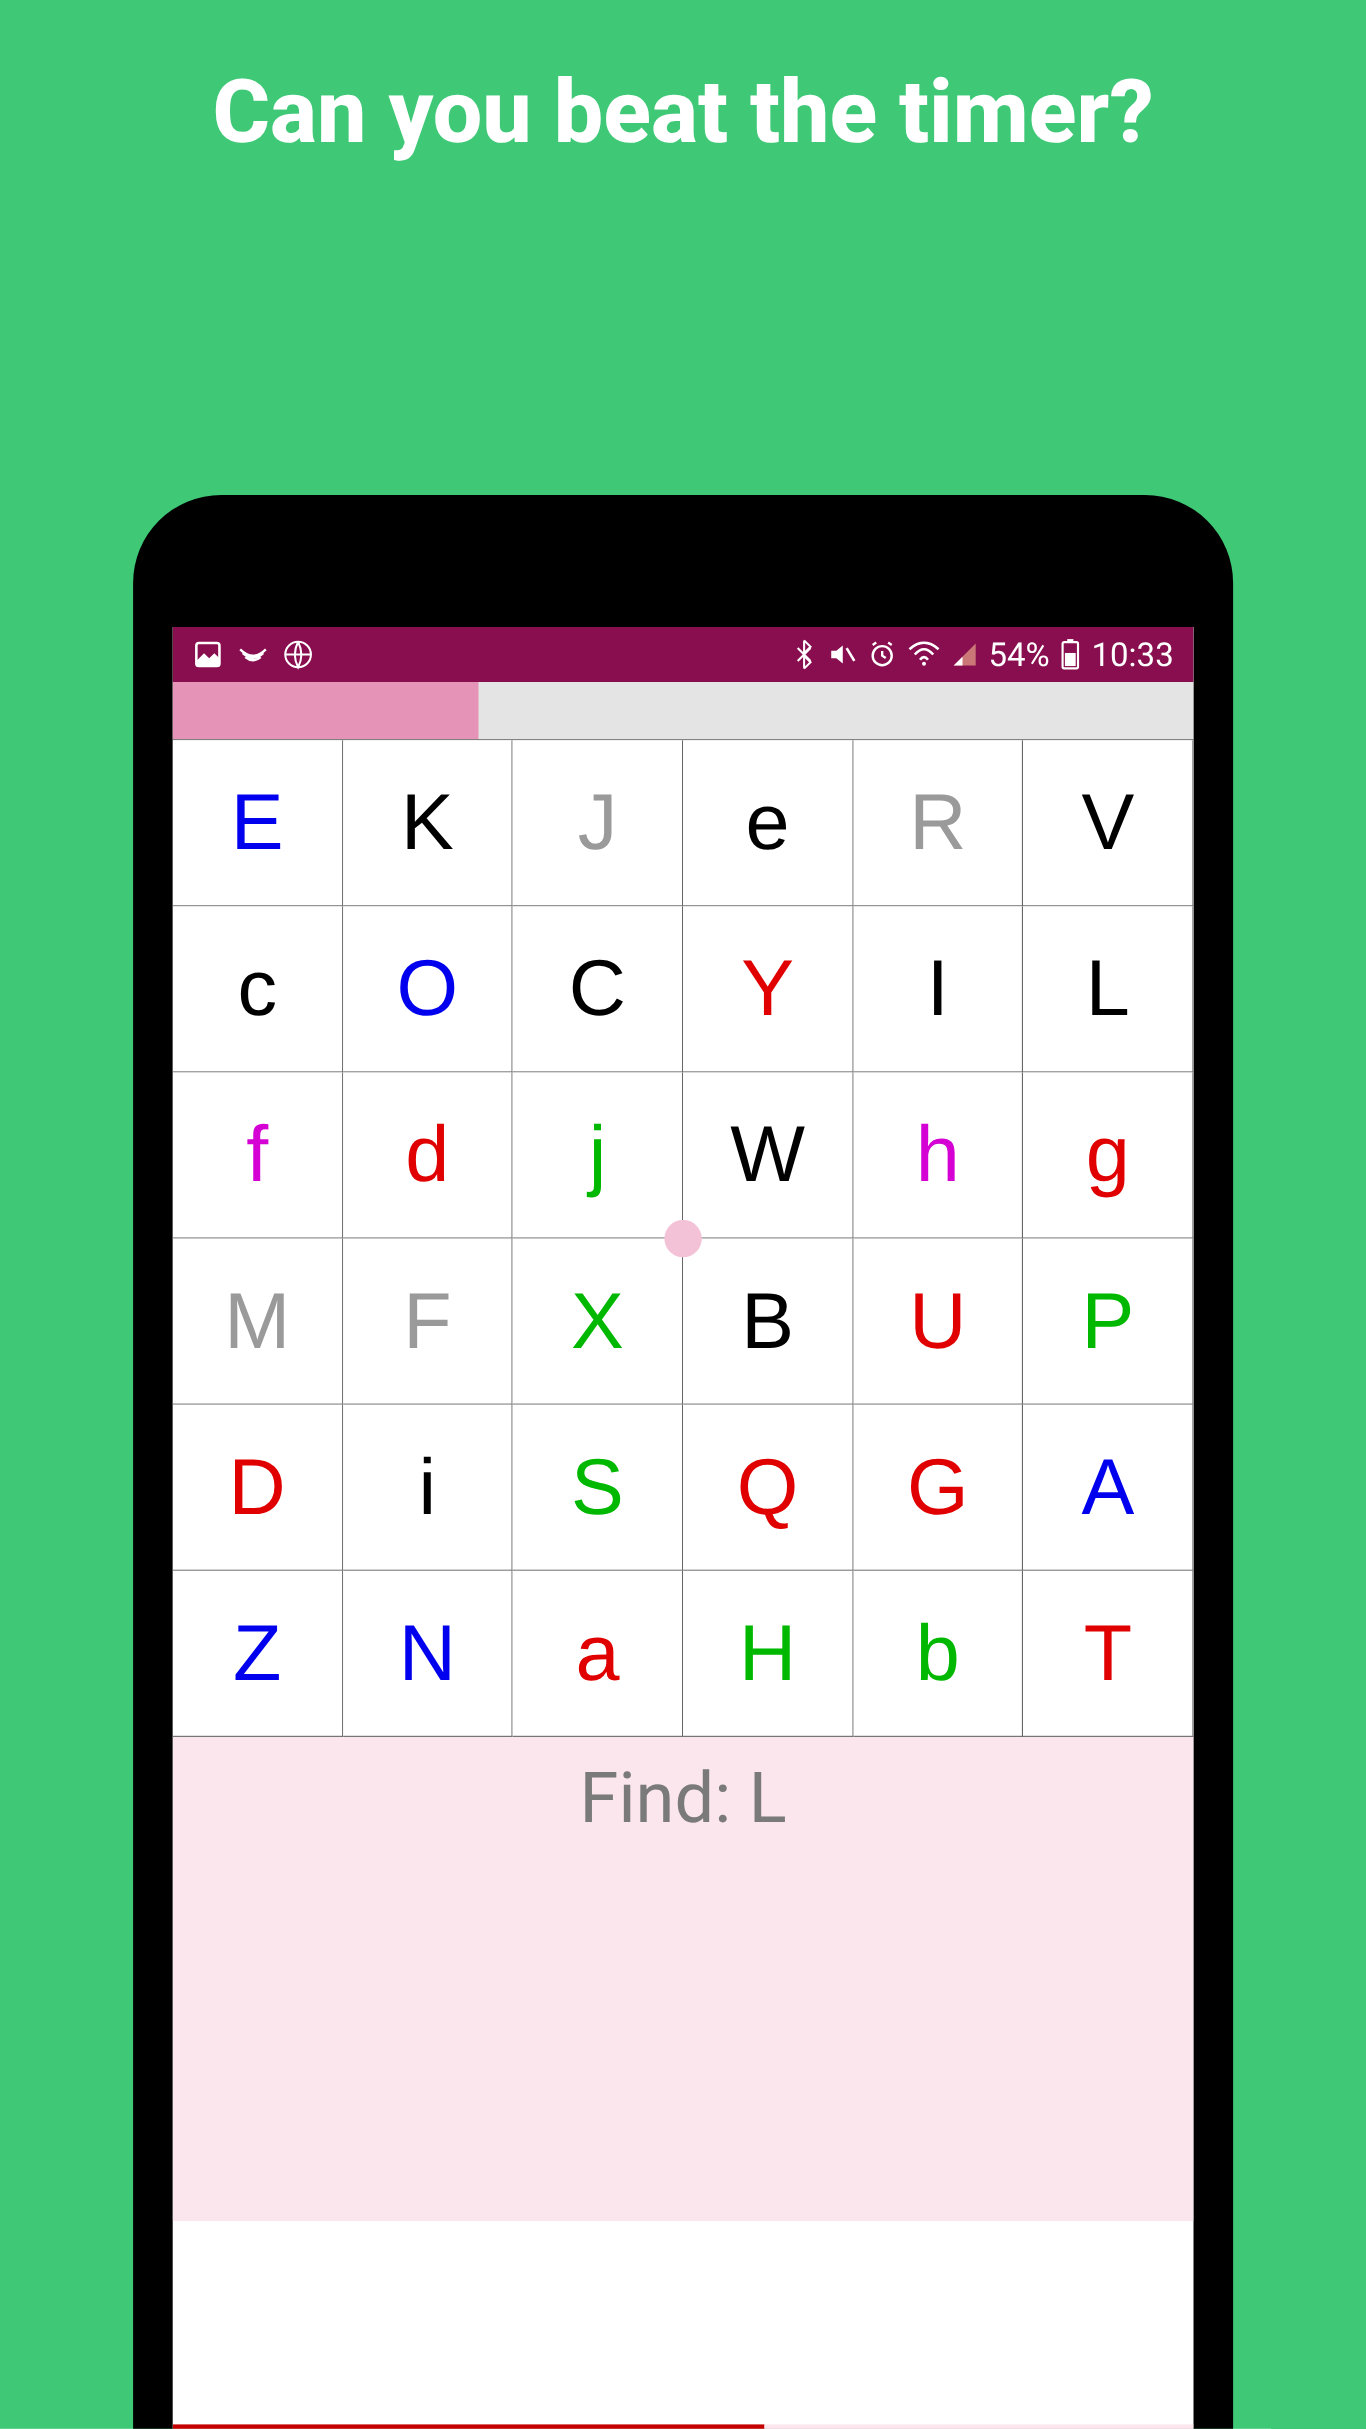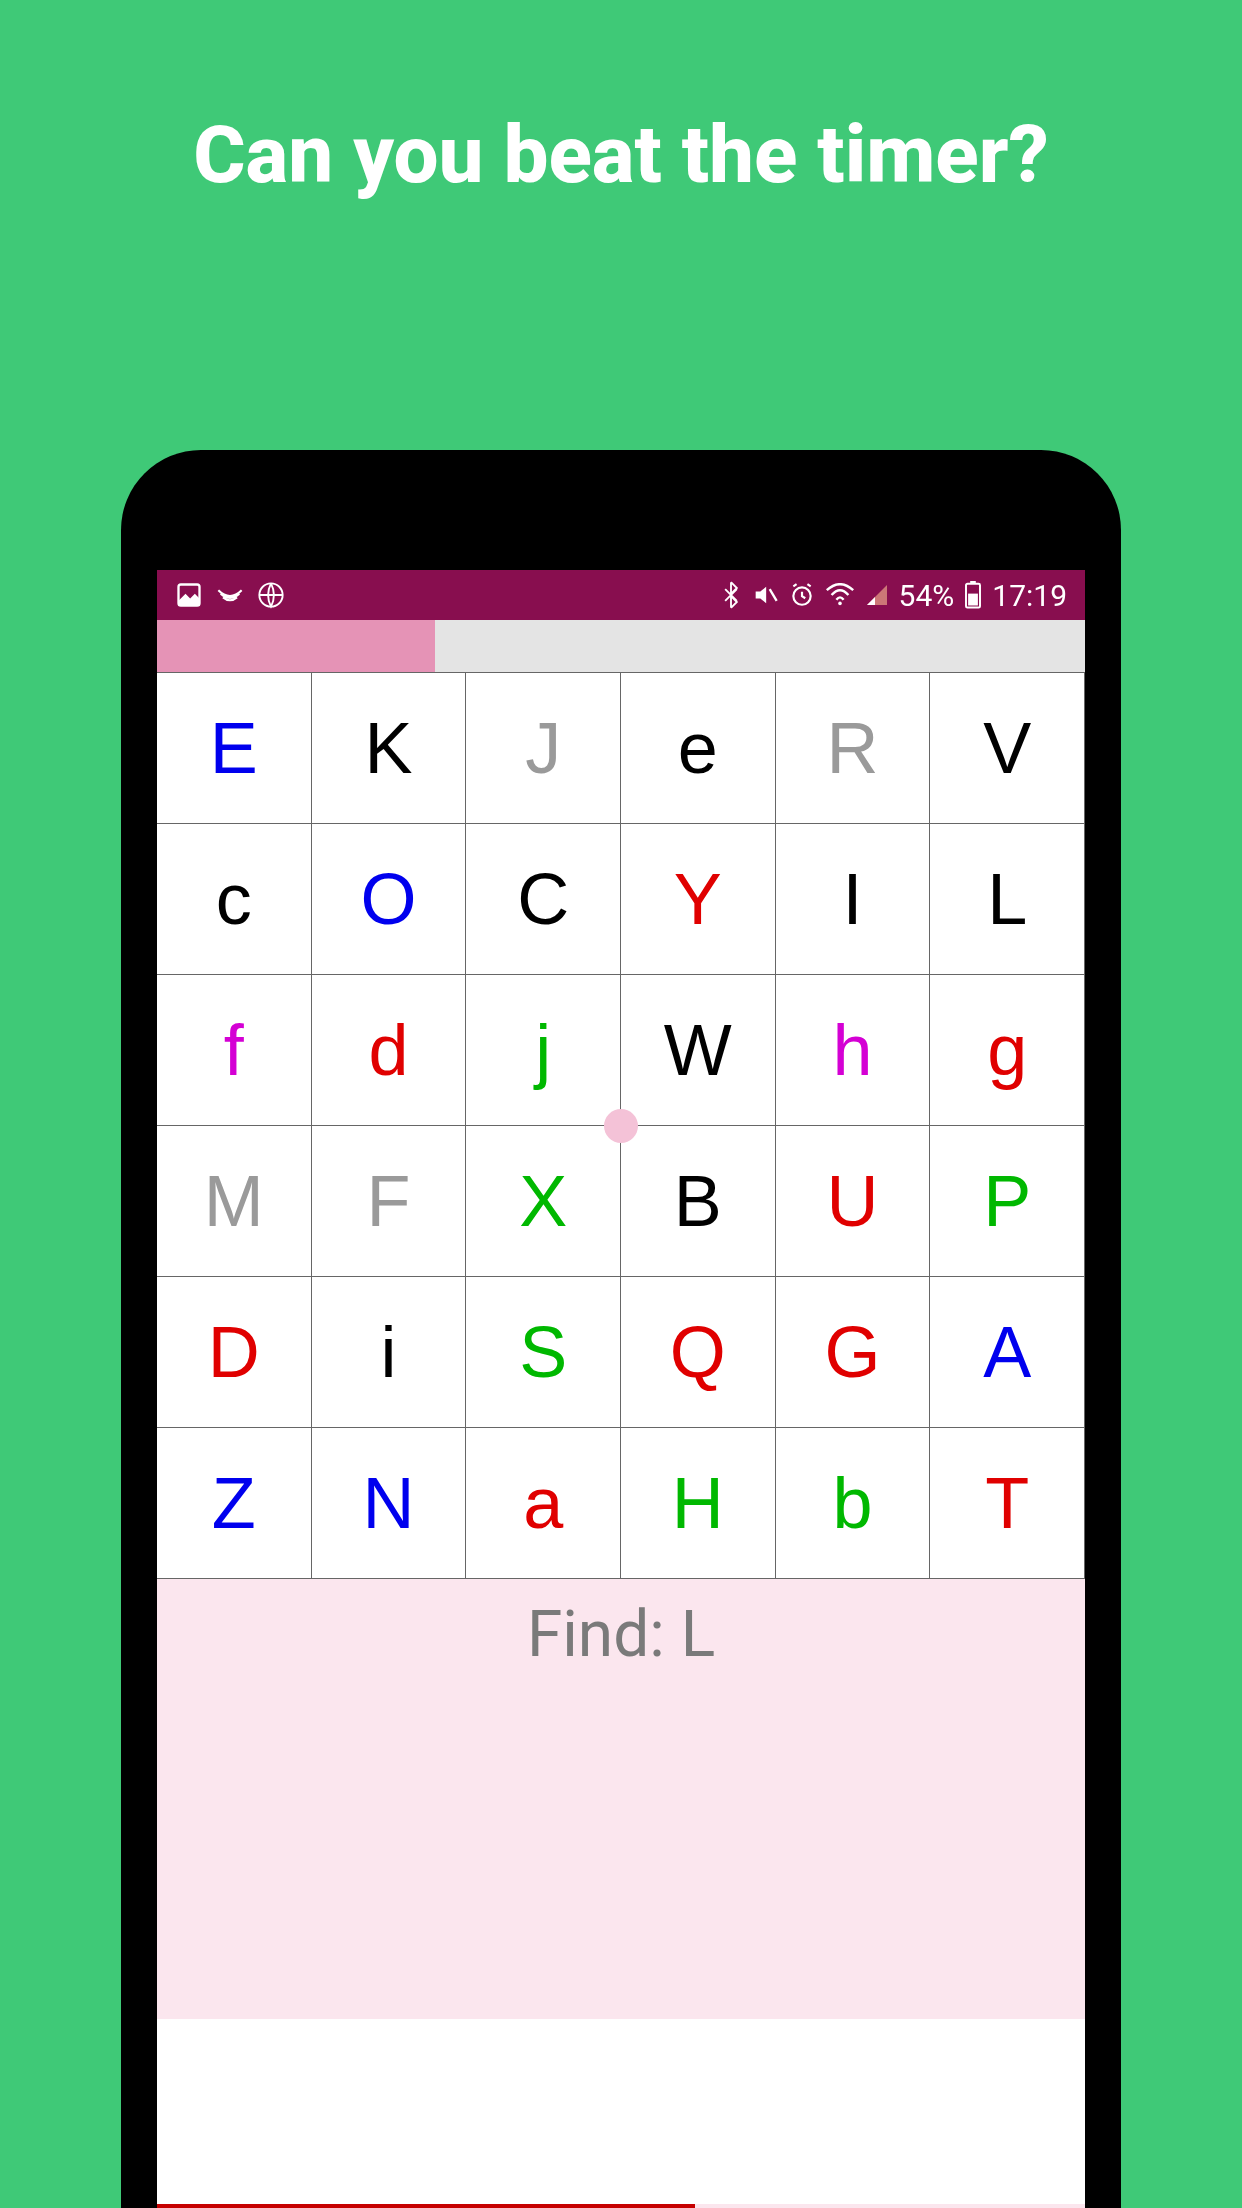--- a/index.html
+++ b/index.html
@@ -9,21 +9,21 @@
   background: #3fc977;
   font-family: -apple-system, BlinkMacSystemFont, 'Segoe UI', Roboto, sans-serif;
   overflow: hidden;
   position: relative;
 }
 .headline {
   font-size: 80px;
   font-weight: 800;
   color: #fff;
   text-align: center;
-  padding-top: 108px;
+  padding-top: 55px;
 }
 .phone {
   position: absolute;
   left: 50%;
   transform: translateX(-50%);
   top: 450px;
   width: 1000px;
   height: 1800px;
   background: #000;
   border-radius: 80px 80px 0 0;
@@ -179,21 +179,21 @@
             </svg>
         </span>
         <span style="font-size:30px;">54%</span>
         <span class="status-icon">
           <svg width="18" height="28" viewBox="0 0 12 20">
               <rect x="1" y="2" width="10" height="17" rx="1" fill="none" stroke="#fff" stroke-width="1.4"></rect>
               <rect x="4" y="0" width="4" height="2" fill="#fff"></rect>
               <rect x="2.5" y="9" width="7" height="8.5" fill="#fff"></rect>
             </svg>
         </span>
-        <span style="font-size:30px;">17:19</span>
+        <span style="font-size:30px;">10:33</span>
       </div>
     </div>
 
 
     <div class="progress">
       <div class="progress-fill" style="width: 30%;"></div>
     </div>
 
     <div class="grid" style="position:relative;">
 

